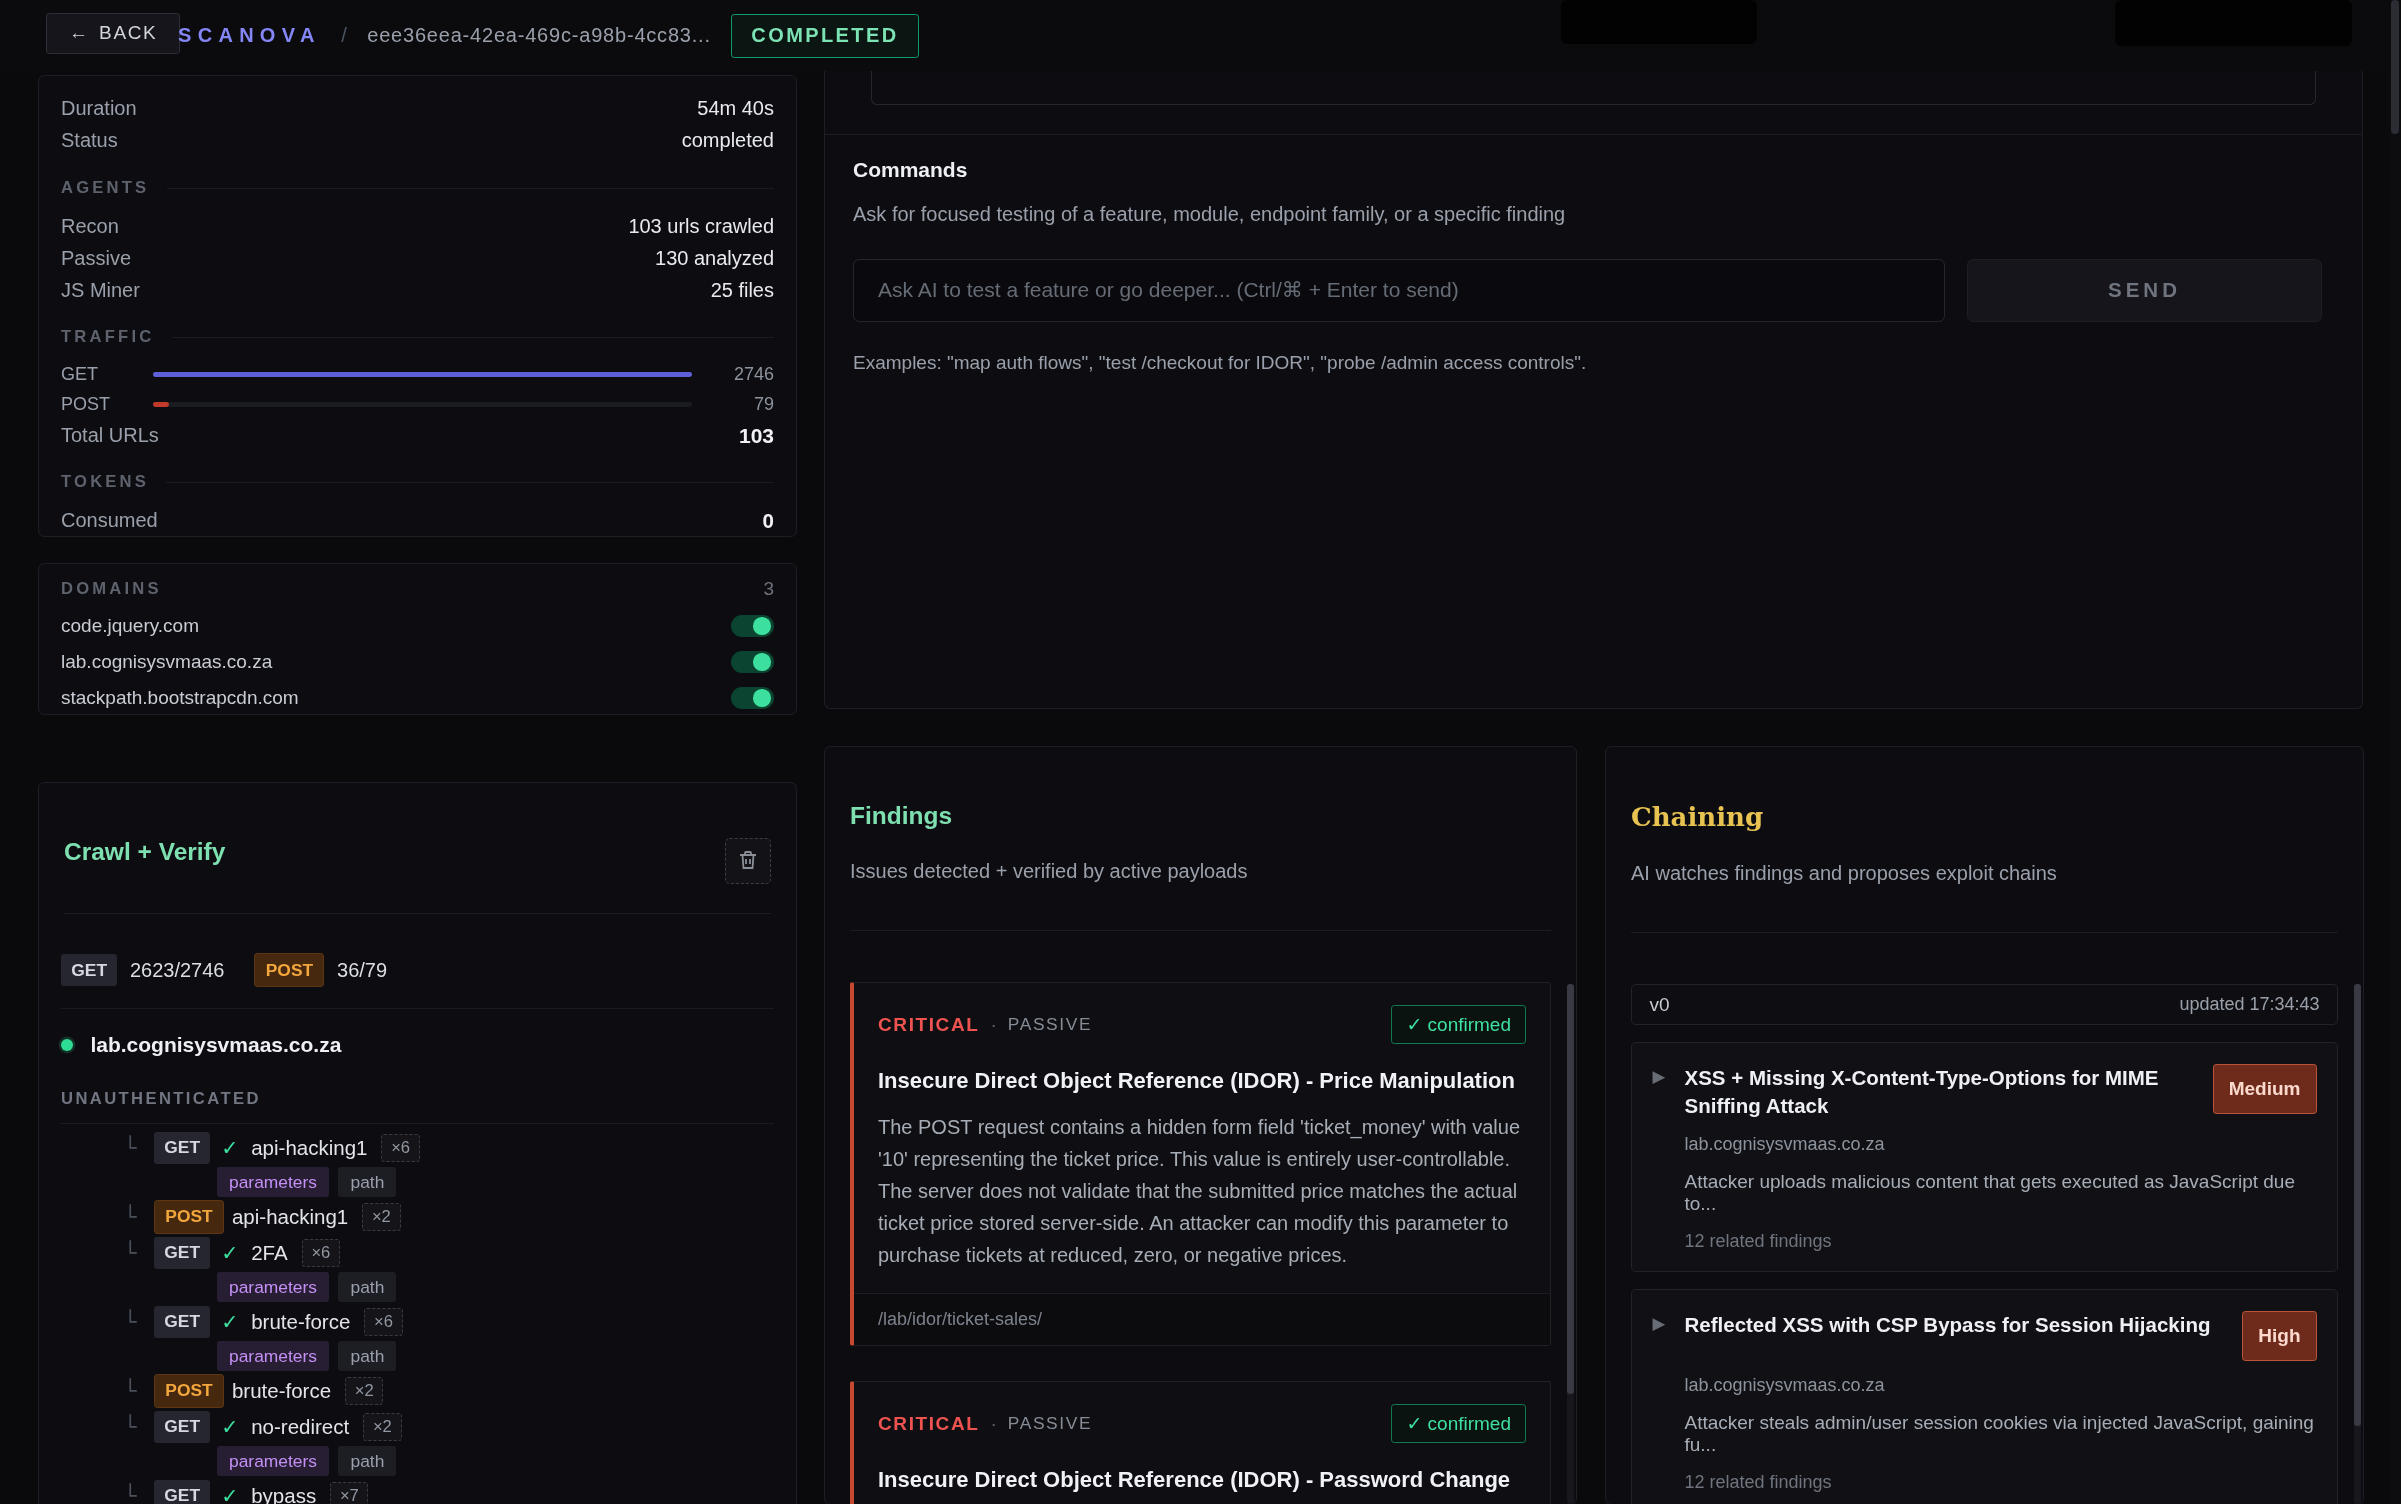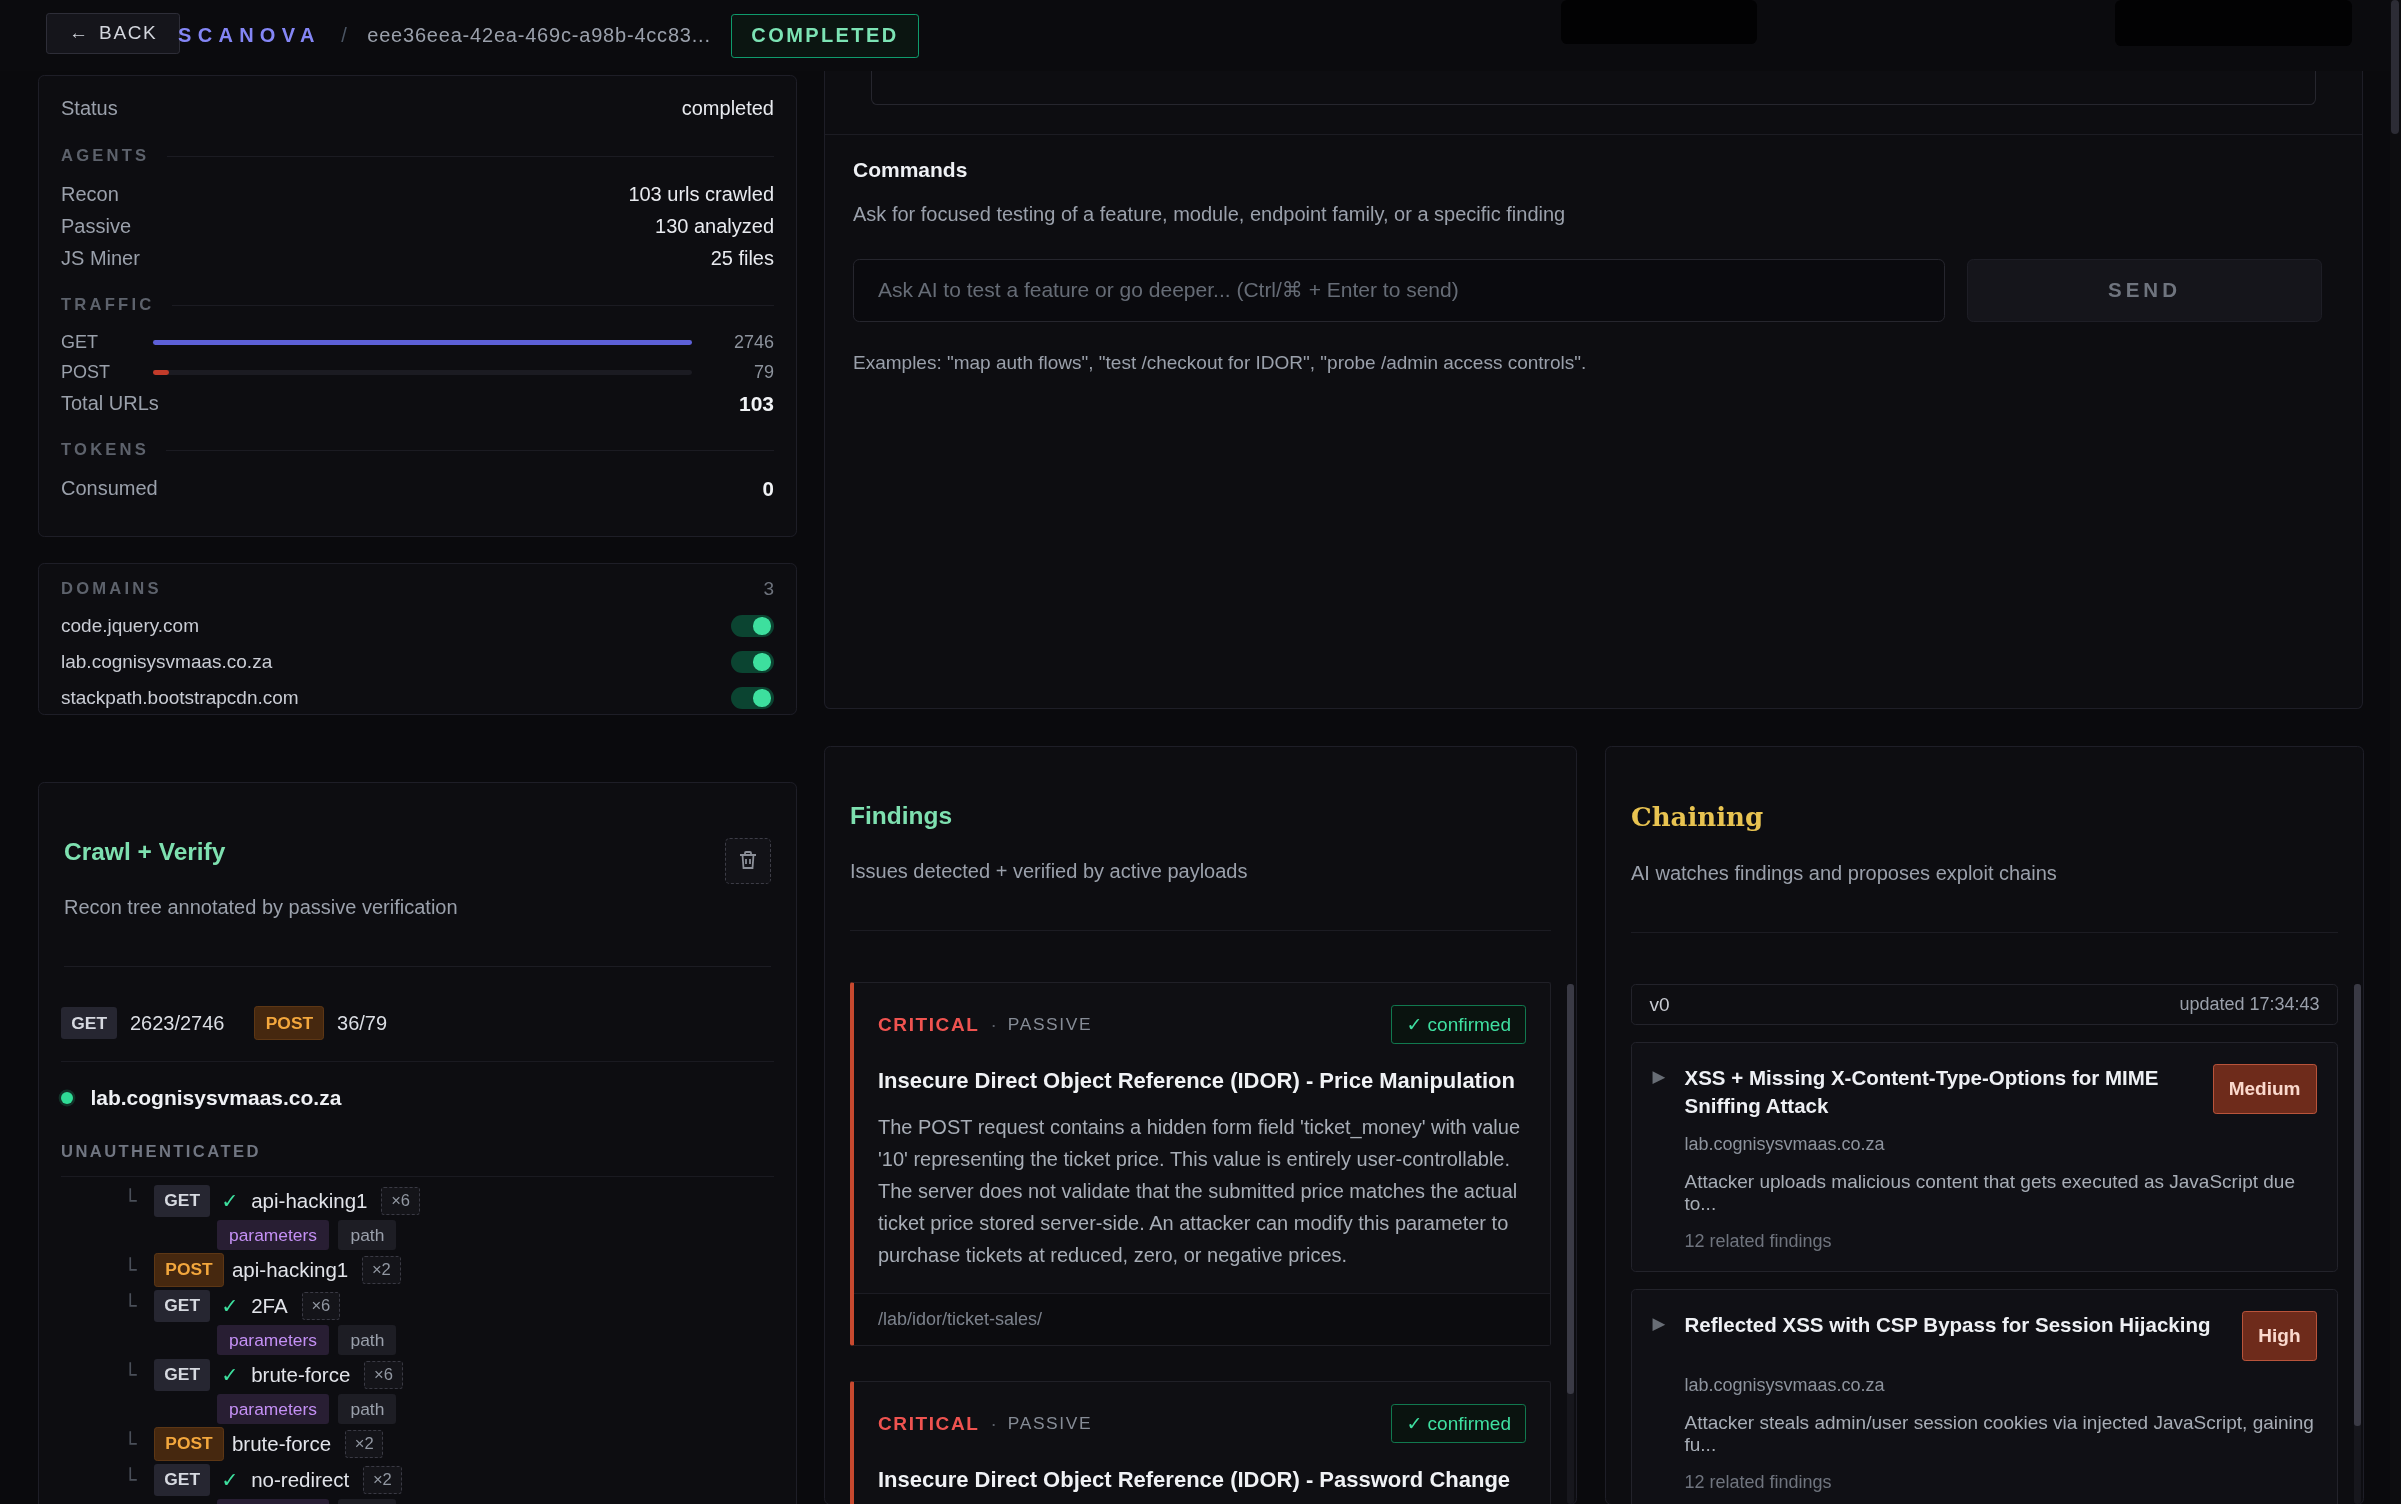--- a/index.html
+++ b/index.html
@@ -152,20 +152,24 @@
       <span class="crumb-sep">/</span>
       <span class="run-id">eee36eea-42ea-469c-a98b-4cc83...</span>
       <span class="status-badge">COMPLETED</span>
     </div>
     <div class="redact-a"></div>
     <div class="redact-b"></div>
   </div>
 
   <div class="panel stats">
 
+      <div class="kv">
+        <span class="k">Duration</span>
+        <span class="v">54m 40s</span>
+      </div>
 
       <div class="kv">
         <span class="k">Status</span>
         <span class="v">completed</span>
       </div>
 
     <div class="sect-head" style="margin-top:22px;">
       <span>AGENTS</span>
     </div>
     <div style="margin-top:12.6px;">
@@ -264,21 +268,20 @@
   <div class="panel crawl">
     <div class="crawl-head">
       <div class="panel-title">Crawl + Verify</div>
       <div class="icon-btn">
         <span>
           <svg width="24" height="24" viewBox="0 0 24 24" fill="none" stroke="#8b8f98" stroke-width="1.8">
             <path d="M4 7h16M9 7V5a1 1 0 0 1 1-1h4a1 1 0 0 1 1 1v2M6.5 7l1 13h9l1-13M10 11v5M14 11v5"></path>
           </svg>
         </span>
       </div>
-      <div class="panel-sub">Recon tree annotated by passive verification</div>
       <div class="head-divider"></div>
     </div>
     <div class="crawl-body">
       <div class="count-badges">
         <span class="m-badge GET">GET</span>
         <span class="count-txt">2623/2746</span>
         <span class="m-badge POST">POST</span>
         <span class="count-txt">36/79</span>
       </div>
       <div class="thin-divider"></div>

